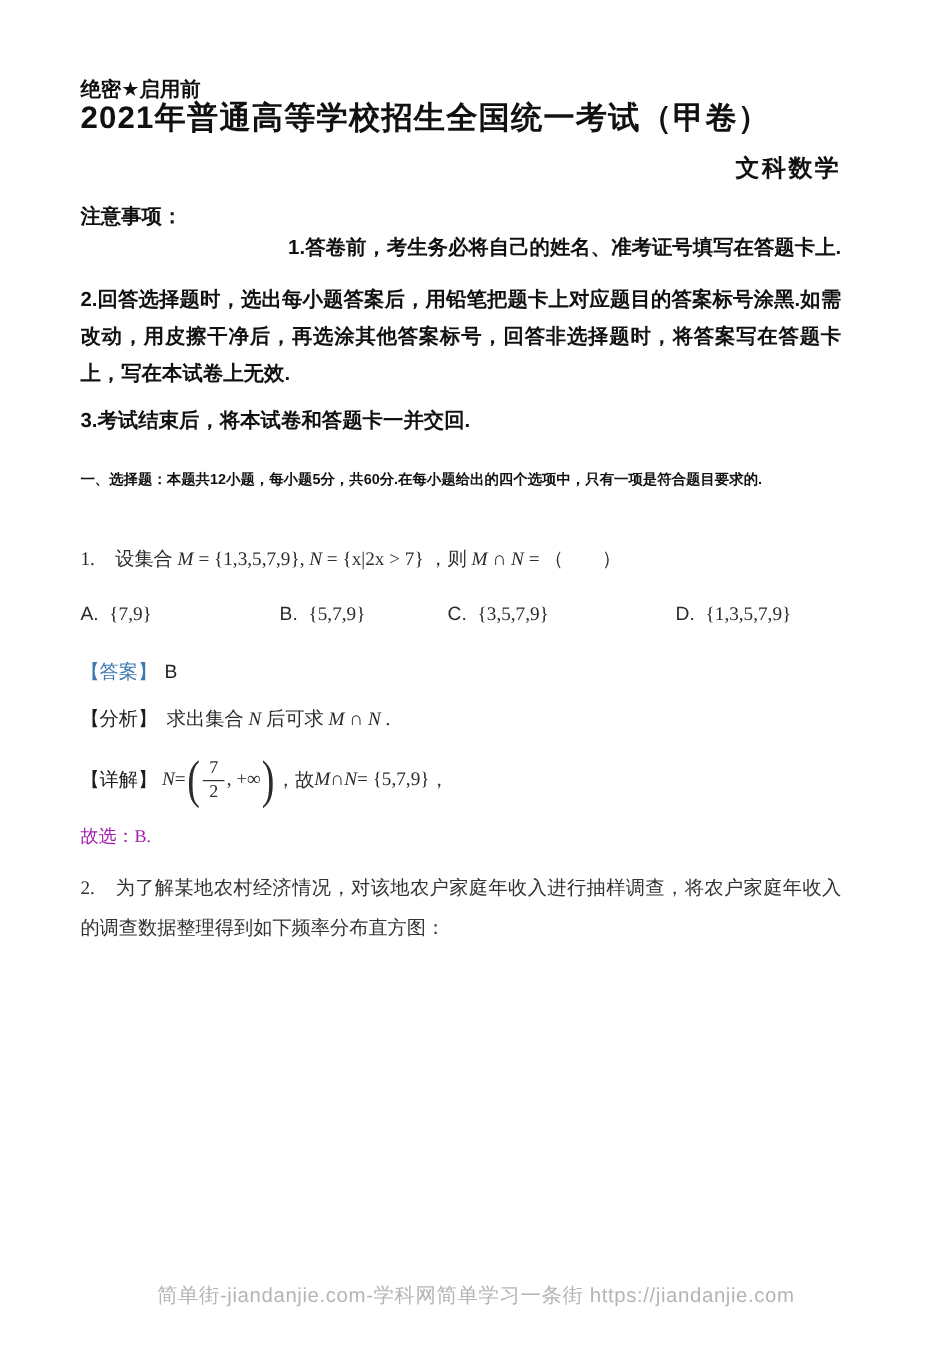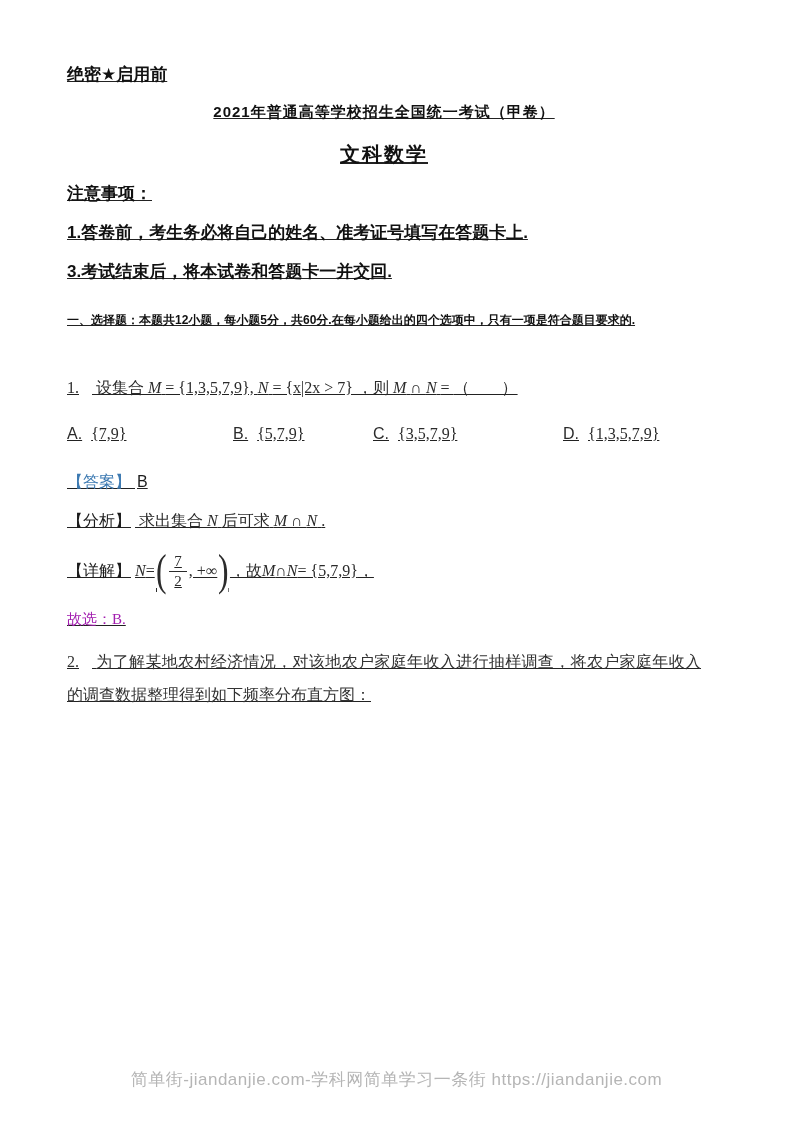--- a/index.html
+++ b/index.html
@@ -4,33 +4,33 @@
 <style>
   html,body{margin:0;padding:0;background:#ffffff;}
   .page{
     position:relative;
     width:793px;height:1122px;
     background:#ffffff;
     overflow:hidden;
     font-family:"Liberation Serif","DejaVu Serif",serif;
     color:#222;
   }
-  .content{padding:64px 92px 0 67px;text-decoration:underline;}
+  .content{padding:64px 92px 0 67px;}
   p,h1,h2{margin:0;padding:0;font-weight:normal;}
 
   .bold{
     font-family:"Liberation Sans","DejaVu Sans",sans-serif;
     font-weight:bold;color:#111;
   }
   .classified{font-size:17px;line-height:21px;}
-  .title{font-size:15px;line-height:27px;text-align:center;margin-top:13px;letter-spacing:1px;}
-  .subtitle{font-size:20px;line-height:25px;text-align:center;margin-top:17px;letter-spacing:2px;}
+  .title{font-size:26px;line-height:27px;margin-top:0;letter-spacing:1px;}
+  .subtitle{font-size:20px;line-height:25px;text-align:right;margin-top:17px;letter-spacing:2px;}
   .notes-heading{font-size:17px;line-height:21px;margin-top:16px;}
   .note{font-size:17px;line-height:31px;}
-  .n1{margin-top:13px;}
+  .n1{text-align:right;}
   .n2{margin-top:12px;}
   .n3{margin-top:8px;}
   .just{text-align:justify;}
   .sec-heading{font-size:12px;line-height:35px;margin-top:16px;}
   .q1stem{margin-top:39px;font-size:16px;line-height:22px;color:#2b2b2b;}
   .qnum{margin-right:13px;}
   .mv{font-family:"Liberation Serif","DejaVu Serif",serif;font-style:italic;}
   .mt{font-family:"Liberation Serif","DejaVu Serif",serif;}
 
   .options{margin-top:26px;display:flex;font-size:16px;color:#2b2b2b;}
@@ -82,20 +82,21 @@
 <div class="page">
   <div class="content">
 
     <p class="classified bold">绝密★启用前</p>
 
     <h1 class="title bold">2021年普通高等学校招生全国统一考试（甲卷）</h1>
     <h2 class="subtitle bold">文科数学</h2>
 
     <p class="notes-heading bold">注意事项：</p>
     <p class="note bold n1">1.答卷前，考生务必将自己的姓名、准考证号填写在答题卡上.</p>
+    <p class="note bold n2 just">2.回答选择题时，选出每小题答案后，用铅笔把题卡上对应题目的答案标号涂黑.如需改动，用皮擦干净后，再选涂其他答案标号，回答非选择题时，将答案写在答题卡上，写在本试卷上无效.</p>
     <p class="note bold n3">3.考试结束后，将本试卷和答题卡一并交回.</p>
 
     <p class="sec-heading bold just">一、选择题：本题共12小题，每小题5分，共60分.在每小题给出的四个选项中，只有一项是符合题目要求的.</p>
 
     <p class="q1stem">
       <span class="qnum">1.</span>
       <span>设集合</span>
       <span class="mv">M</span>
       <span class="mt"> = {1,3,5,7,9}, </span>
       <span class="mv">N</span>

